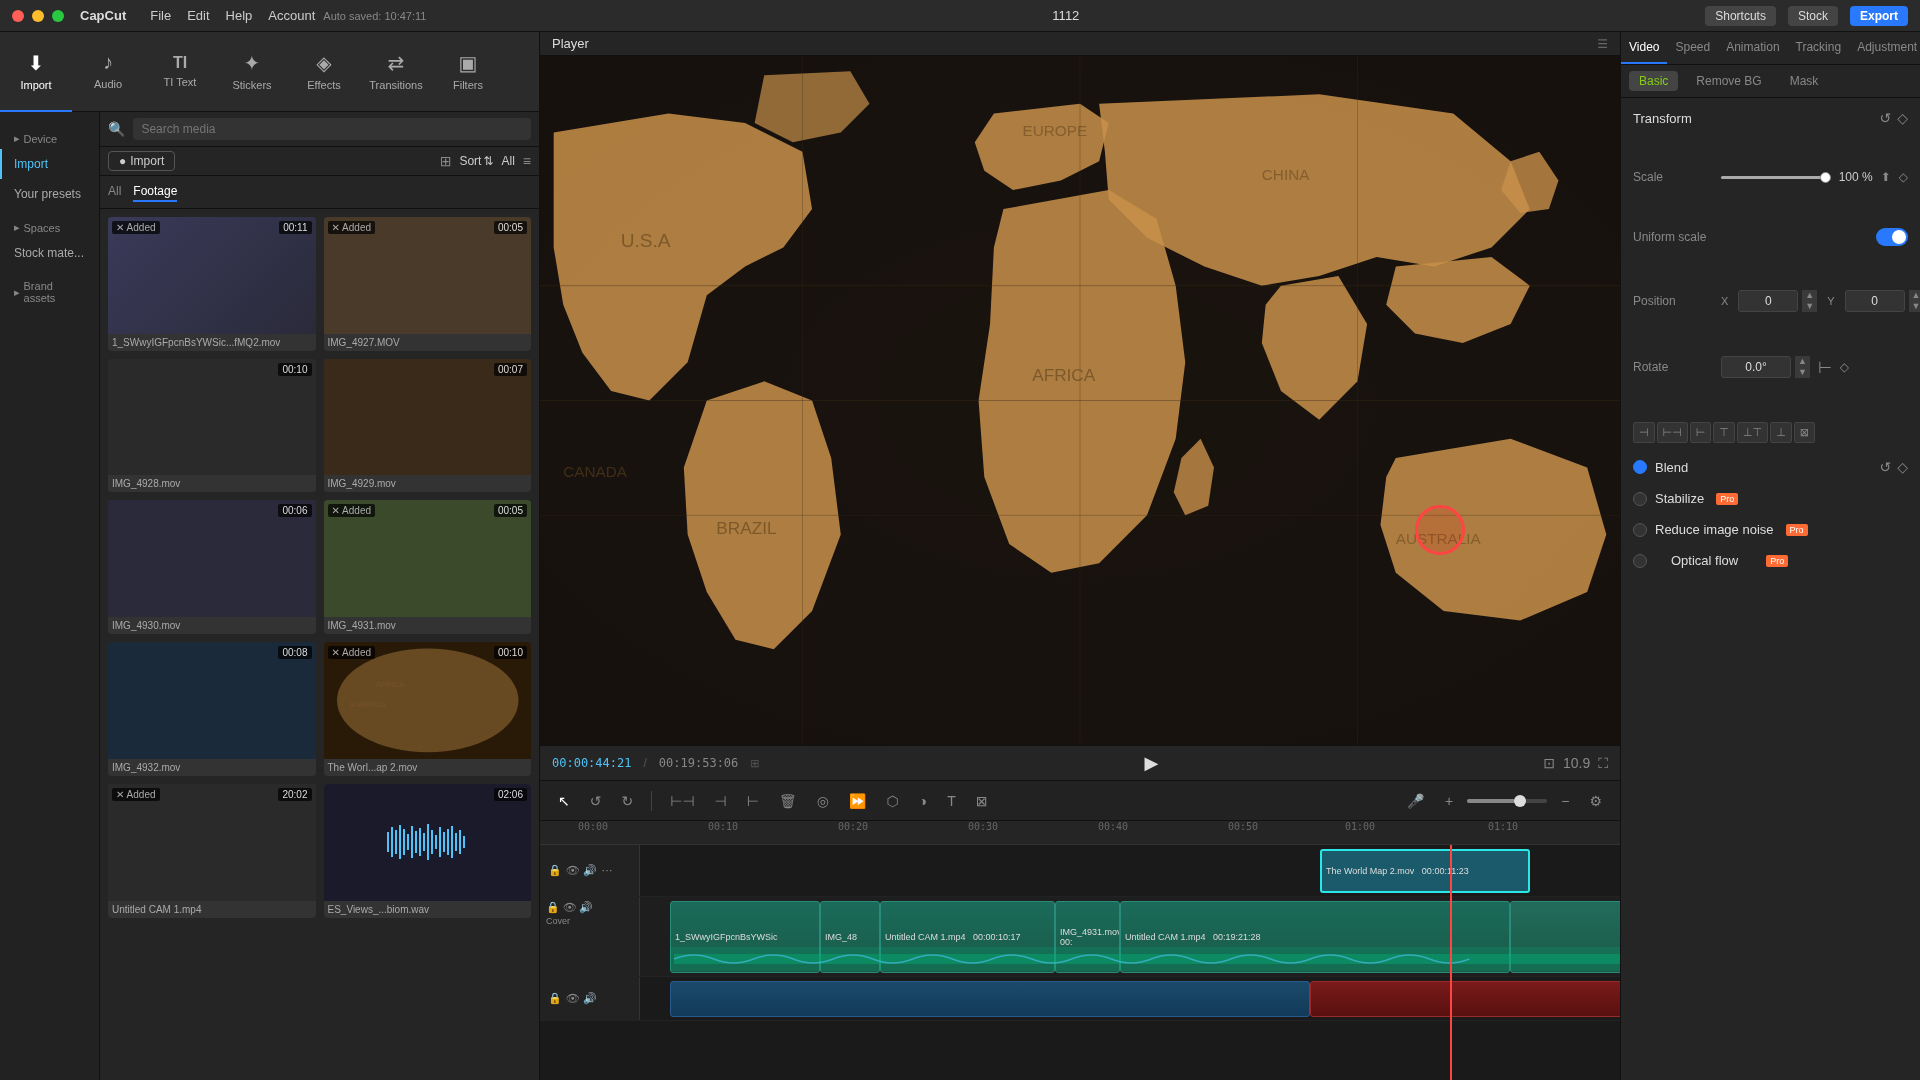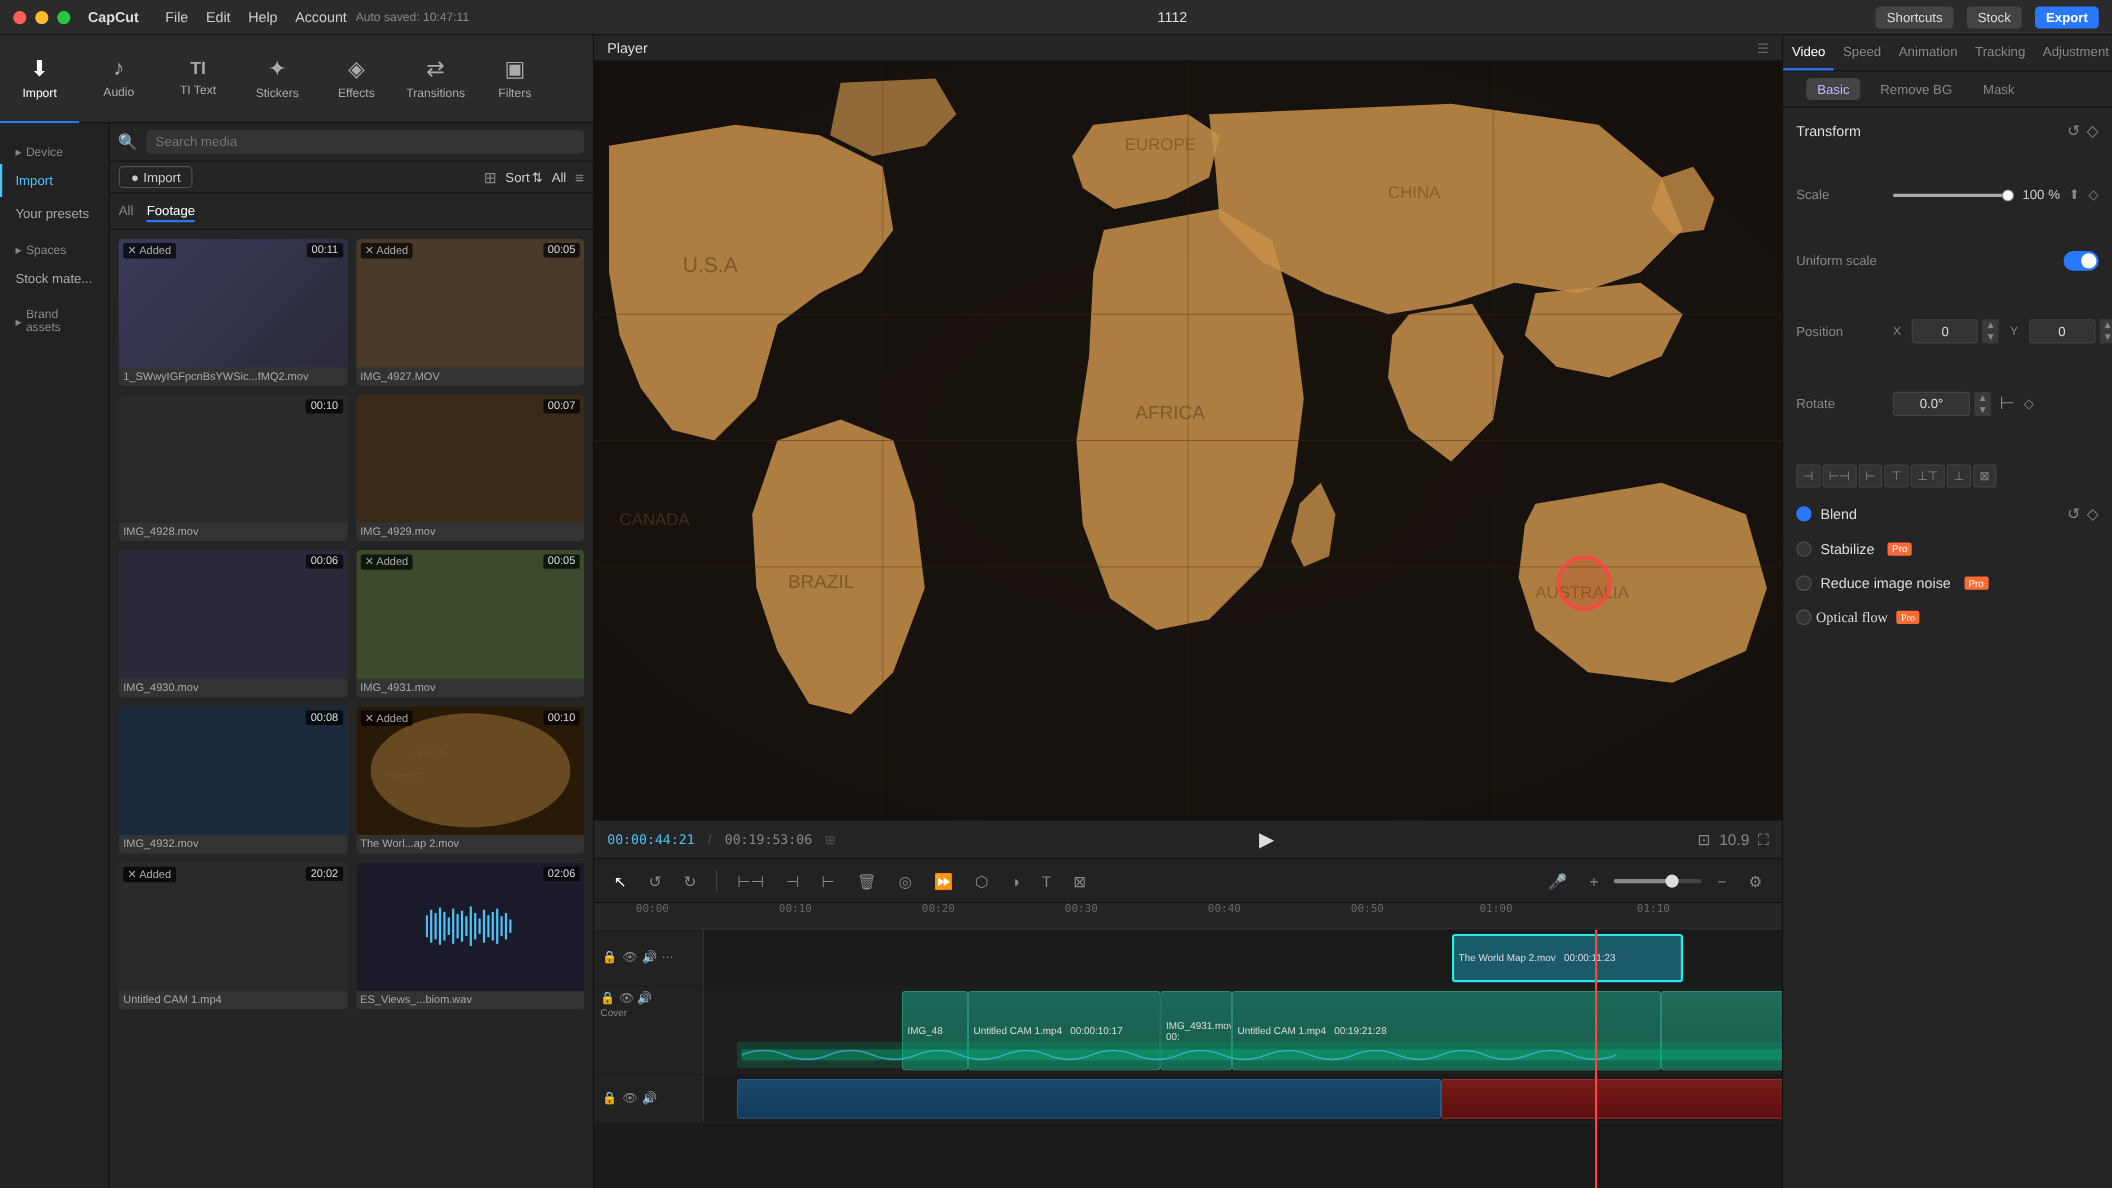--- a/index.html
+++ b/index.html
@@ -94,21 +94,21 @@
     .track-clip.b-roll { background: #1a5a6b; border: 2px solid #2a8b8b; }
     #playhead-circle { width: 16px; height: 16px; border-radius: 50%; background: #ff3333; border: 2px solid #ff6b6b; position: absolute; top: 470px; left: 894px; z-index: 20; pointer-events: none; }
 
     
     #right-panel { width: 300px; background: #252525; border-left: 1px solid #111; display: flex; flex-direction: column; }
     #right-tabs { display: flex; border-bottom: 1px solid #111; }
     .right-tab { flex: 1; text-align: center; padding: 8px; color: #888; cursor: pointer; font-size: 12px; border-bottom: 2px solid transparent; }
     .right-tab.active { color: #fff; border-bottom: 2px solid #2979ff; }
     #right-subtabs { display: flex; padding: 6px 8px; gap: 8px; border-bottom: 1px solid #111; }
     .right-subtab { padding: 3px 10px; border-radius: 4px; cursor: pointer; font-size: 12px; color: #888; background: none; border: none; }
-    .right-subtab.active { background: #444; color: #c4b5fd; margin-left: 13px; }
+    .right-subtab.active { background: #444; color: #84cc16; }
     #right-content { flex: 1; overflow-y: auto; padding: 12px; }
     .prop-section { margin-bottom: 16px; }
     .prop-section-title { display: flex; align-items: center; justify-content: space-between; color: #ddd; font-size: 13px; font-weight: 500; margin-bottom: 10px; }
     .prop-row { display: flex; align-items: center; margin-bottom: 8px; gap: 8px; margin-top: 44px; }
     .prop-label { color: #888; font-size: 12px; width: 80px; flex-shrink: 0; }
     .prop-slider { flex: 1; height: 3px; background: #444; border-radius: 2px; position: relative; }
     .prop-slider-fill { height: 100%; background: #aaa; border-radius: 2px; }
     .prop-slider-thumb { position: absolute; top: -4px; width: 11px; height: 11px; border-radius: 50%; background: #fff; border: 1px solid #888; }
     .prop-value { color: #ccc; font-size: 12px; min-width: 40px; text-align: right; }
     .prop-input-group { display: flex; align-items: center; gap: 4px; }
@@ -470,20 +470,23 @@
             <div class="track-header" style="flex-direction:column;align-items:flex-start;gap:2px;padding:4px 6px;">
               <div style="display:flex;gap:3px;">
                 <button class="track-header-btn">🔒</button>
                 <button class="track-header-btn">👁</button>
                 <button class="track-header-btn">🔊</button>
               </div>
               <span style="font-size:9px;color:#888;">Cover</span>
             </div>
             <div class="track-content" style="position:relative;">
 
+              <div class="track-clip video" style="left:30px;width:150px;height:72px;top:4px;background:linear-gradient(to bottom,#1a6b5a,#1a5a48);">
+                <span style="font-size:9px;">1_SWwyIGFpcnBsYWSic</span>
+              </div>
               <div class="track-clip video" style="left:180px;width:60px;height:72px;top:4px;background:linear-gradient(to bottom,#1a6b5a,#1a5a48);">
                 <span style="font-size:9px;">IMG_48</span>
               </div>
               <div class="track-clip video" style="left:240px;width:175px;height:72px;top:4px;background:linear-gradient(to bottom,#1a6b5a,#1a5a48);text-align:right;">
                 <span style="font-size:9px;">Untitled CAM 1.mp4 &nbsp; 00:00:10:17</span>
               </div>
               <div class="track-clip video" style="left:415px;width:65px;height:72px;top:4px;background:linear-gradient(to bottom,#1a6b5a,#1a5a48);">
                 <span style="font-size:9px;">IMG_4931.mov 00:</span>
               </div>
               <div class="track-clip video" style="left:480px;width:390px;height:72px;top:4px;background:linear-gradient(to bottom,#1a6b5a,#1a5a48);">
@@ -641,21 +644,21 @@
           <div style="display:flex;align-items:center;gap:8px;">
             <div class="checkbox" style="border-radius:50%;"></div>
             <span>Reduce image noise</span>
             <span class="pro-badge">Pro</span>
           </div>
         </div>
       </div>
 
       <div class="prop-section">
         <div class="prop-section-title">
-          <div style="display:flex;align-items:center;gap:4px;font-family:Liberation Serif, serif;">
+          <div style="display:flex;align-items:center;gap:24px;">
             <div class="checkbox" style="border-radius:50%;"></div>
             <span>Optical flow</span>
             <span class="pro-badge">Pro</span>
           </div>
         </div>
       </div>
 
     </div>
   </div>
 </div>

